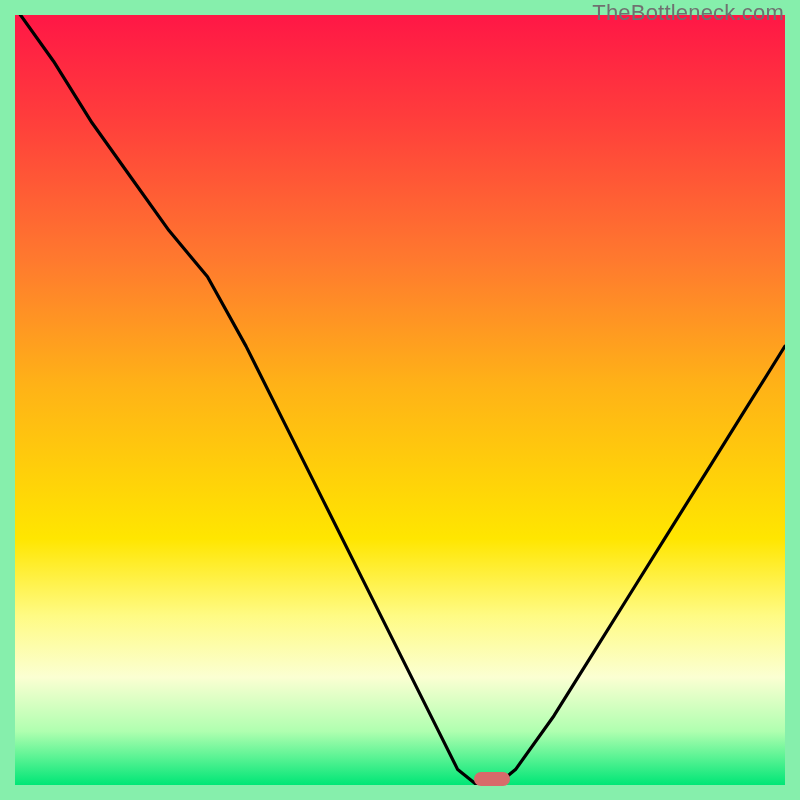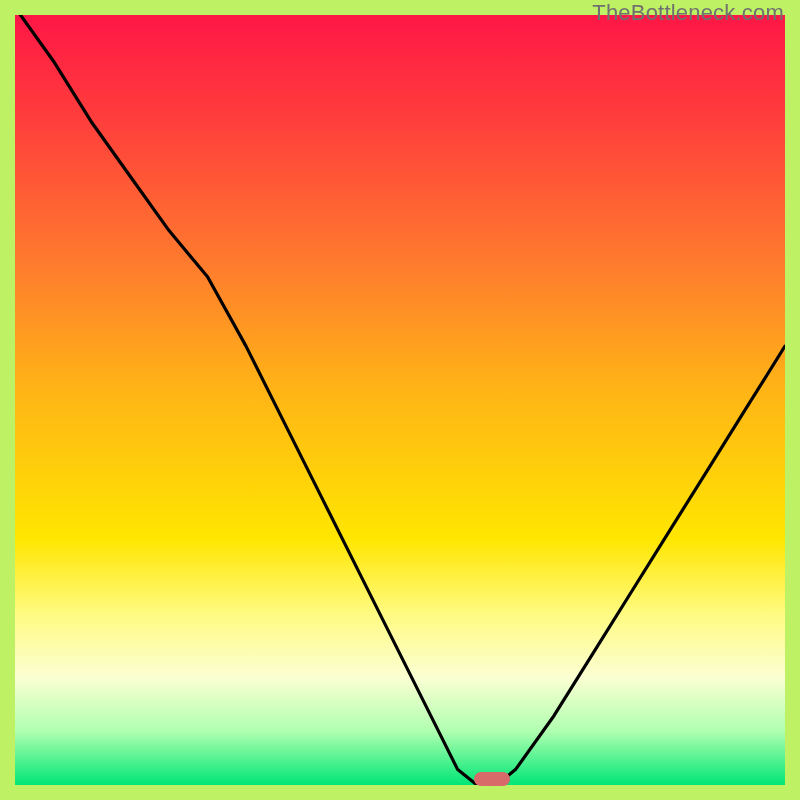--- a/index.html
+++ b/index.html
@@ -8,21 +8,21 @@
     width: 800px;
     height: 800px;
     overflow: hidden;
     background: #000;
     font-family: Arial, Helvetica, sans-serif;
   }
   .stage {
     position: relative;
     width: 800px;
     height: 800px;
-    background: #bef264;
+    background: #86efac;
   }
   .plot-area {
     position: absolute;
     left: 15px;
     top: 15px;
     width: 770px;
     height: 770px;
     background: linear-gradient(
       to bottom,
       #ff1746 0%,

